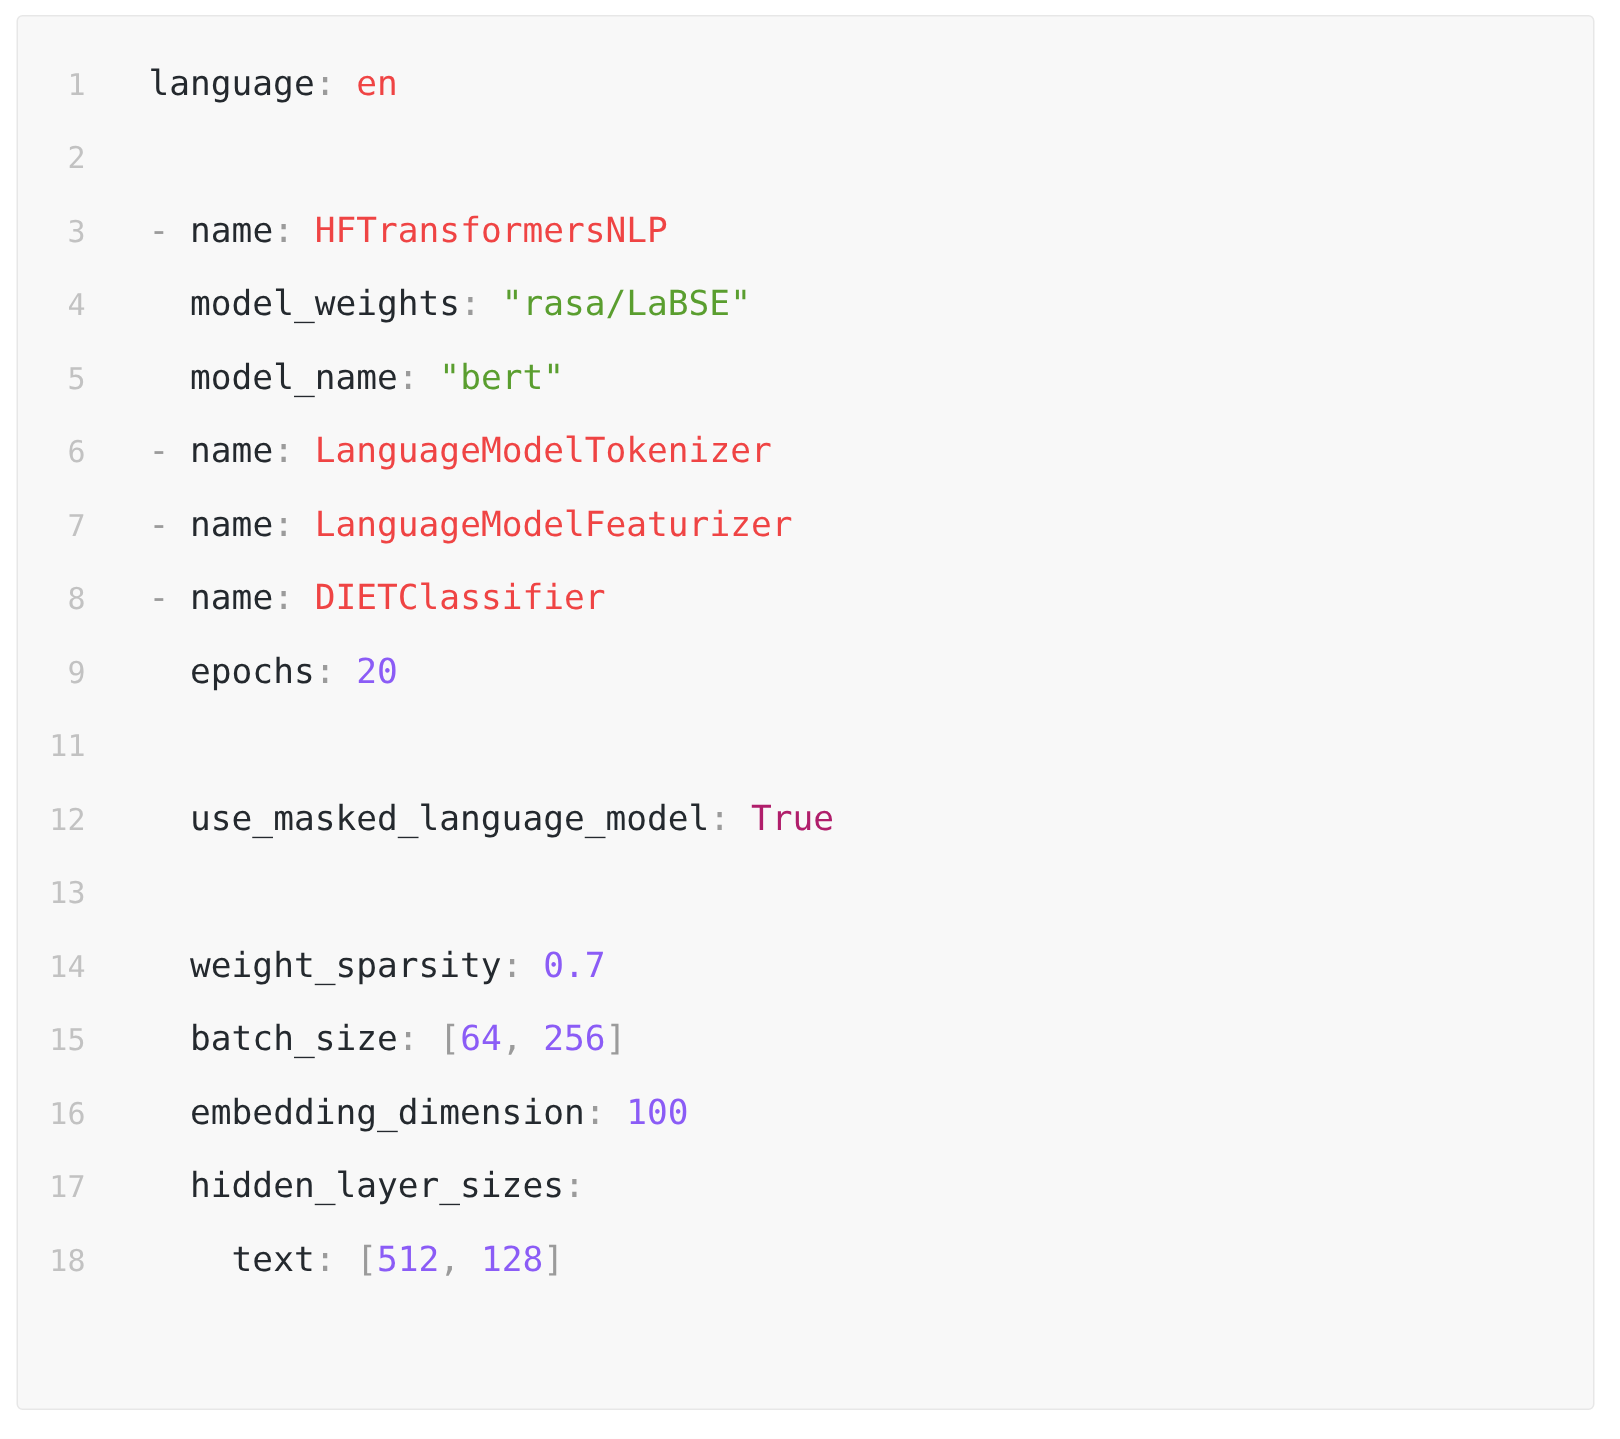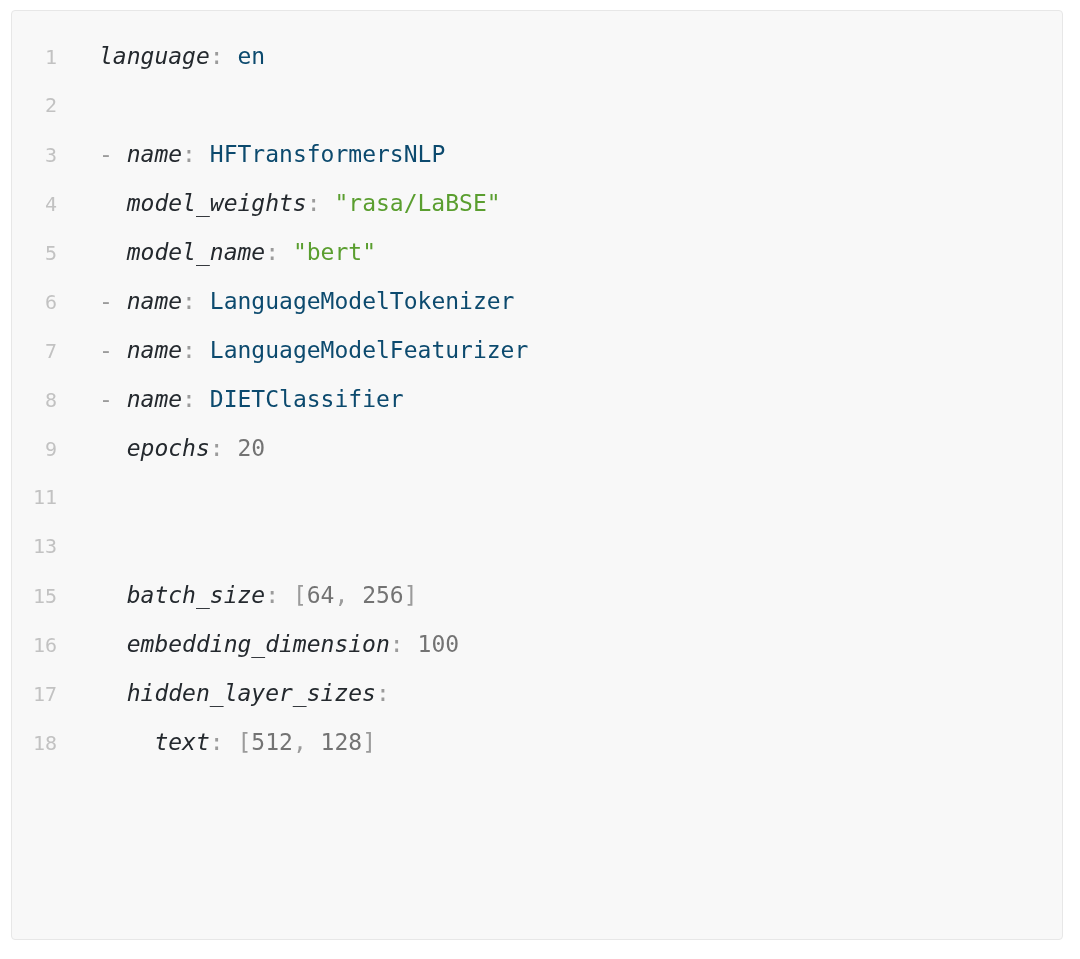--- a/index.html
+++ b/index.html
@@ -50,44 +50,46 @@
     user-select: none;
   }
 
   .line-content {
     padding-left: 42px;
     color: #24292e;
     font-family: "DejaVu Sans Mono", "Liberation Mono", monospace;
     letter-spacing: 0px;
   }
 
-  .tok-key      { color: #24292e; font-style: italic; }
-  .tok-plain    { color: #0c4a6e; }
+  .tok-key      { color: #24292e; }
+  .tok-plain    { color: #ef4444; }
   .tok-punct    { color: #9b9b9b; }
   .tok-dash     { color: #9b9b9b; }
   .tok-string   { color: #5a9e2f; }
-  .tok-number   { color: #737373; }
+  .tok-number   { color: #8b5cf6; }
   .tok-bool     { color: #b01e6b; }
   .tok-bracket  { color: #9b9b9b; }
   .tok-space    { color: transparent; }
 </style>
 </head>
 <body>
 
 <div id="code-block">
   <div class="code-lines">
       <div class="code-line"><span class="line-number">1</span><span class="line-content"><span class="tok-key">language</span><span class="tok-punct">:</span><span class="tok-space"> </span><span class="tok-plain">en</span></span></div>
       <div class="code-line"><span class="line-number">2</span></div>
       <div class="code-line"><span class="line-number">3</span><span class="line-content"><span class="tok-dash">-</span><span class="tok-space"> </span><span class="tok-key">name</span><span class="tok-punct">:</span><span class="tok-space"> </span><span class="tok-plain">HFTransformersNLP</span></span></div>
       <div class="code-line"><span class="line-number">4</span><span class="line-content"><span class="tok-space">  </span><span class="tok-key">model_weights</span><span class="tok-punct">:</span><span class="tok-space"> </span><span class="tok-string">"rasa/LaBSE"</span></span></div>
       <div class="code-line"><span class="line-number">5</span><span class="line-content"><span class="tok-space">  </span><span class="tok-key">model_name</span><span class="tok-punct">:</span><span class="tok-space"> </span><span class="tok-string">"bert"</span></span></div>
       <div class="code-line"><span class="line-number">6</span><span class="line-content"><span class="tok-dash">-</span><span class="tok-space"> </span><span class="tok-key">name</span><span class="tok-punct">:</span><span class="tok-space"> </span><span class="tok-plain">LanguageModelTokenizer</span></span></div>
       <div class="code-line"><span class="line-number">7</span><span class="line-content"><span class="tok-dash">-</span><span class="tok-space"> </span><span class="tok-key">name</span><span class="tok-punct">:</span><span class="tok-space"> </span><span class="tok-plain">LanguageModelFeaturizer</span></span></div>
       <div class="code-line"><span class="line-number">8</span><span class="line-content"><span class="tok-dash">-</span><span class="tok-space"> </span><span class="tok-key">name</span><span class="tok-punct">:</span><span class="tok-space"> </span><span class="tok-plain">DIETClassifier</span></span></div>
       <div class="code-line"><span class="line-number">9</span><span class="line-content"><span class="tok-space">  </span><span class="tok-key">epochs</span><span class="tok-punct">:</span><span class="tok-space"> </span><span class="tok-number">20</span></span></div>
       <div class="code-line"><span class="line-number">11</span></div>
+      <div class="code-line"><span class="line-number">12</span><span class="line-content"><span class="tok-space">  </span><span class="tok-key">use_masked_language_model</span><span class="tok-punct">:</span><span class="tok-space"> </span><span class="tok-bool">True</span></span></div>
       <div class="code-line"><span class="line-number">13</span></div>
+      <div class="code-line"><span class="line-number">14</span><span class="line-content"><span class="tok-space">  </span><span class="tok-key">weight_sparsity</span><span class="tok-punct">:</span><span class="tok-space"> </span><span class="tok-number">0.7</span></span></div>
       <div class="code-line"><span class="line-number">15</span><span class="line-content"><span class="tok-space">  </span><span class="tok-key">batch_size</span><span class="tok-punct">:</span><span class="tok-space"> </span><span class="tok-bracket">[</span><span class="tok-number">64</span><span class="tok-bracket">, </span><span class="tok-number">256</span><span class="tok-bracket">]</span></span></div>
       <div class="code-line"><span class="line-number">16</span><span class="line-content"><span class="tok-space">  </span><span class="tok-key">embedding_dimension</span><span class="tok-punct">:</span><span class="tok-space"> </span><span class="tok-number">100</span></span></div>
       <div class="code-line"><span class="line-number">17</span><span class="line-content"><span class="tok-space">  </span><span class="tok-key">hidden_layer_sizes</span><span class="tok-punct">:</span></span></div>
       <div class="code-line"><span class="line-number">18</span><span class="line-content"><span class="tok-space">    </span><span class="tok-key">text</span><span class="tok-punct">:</span><span class="tok-space"> </span><span class="tok-bracket">[</span><span class="tok-number">512</span><span class="tok-bracket">, </span><span class="tok-number">128</span><span class="tok-bracket">]</span></span></div>
     </div>
 </div>
 
 </body></html>

